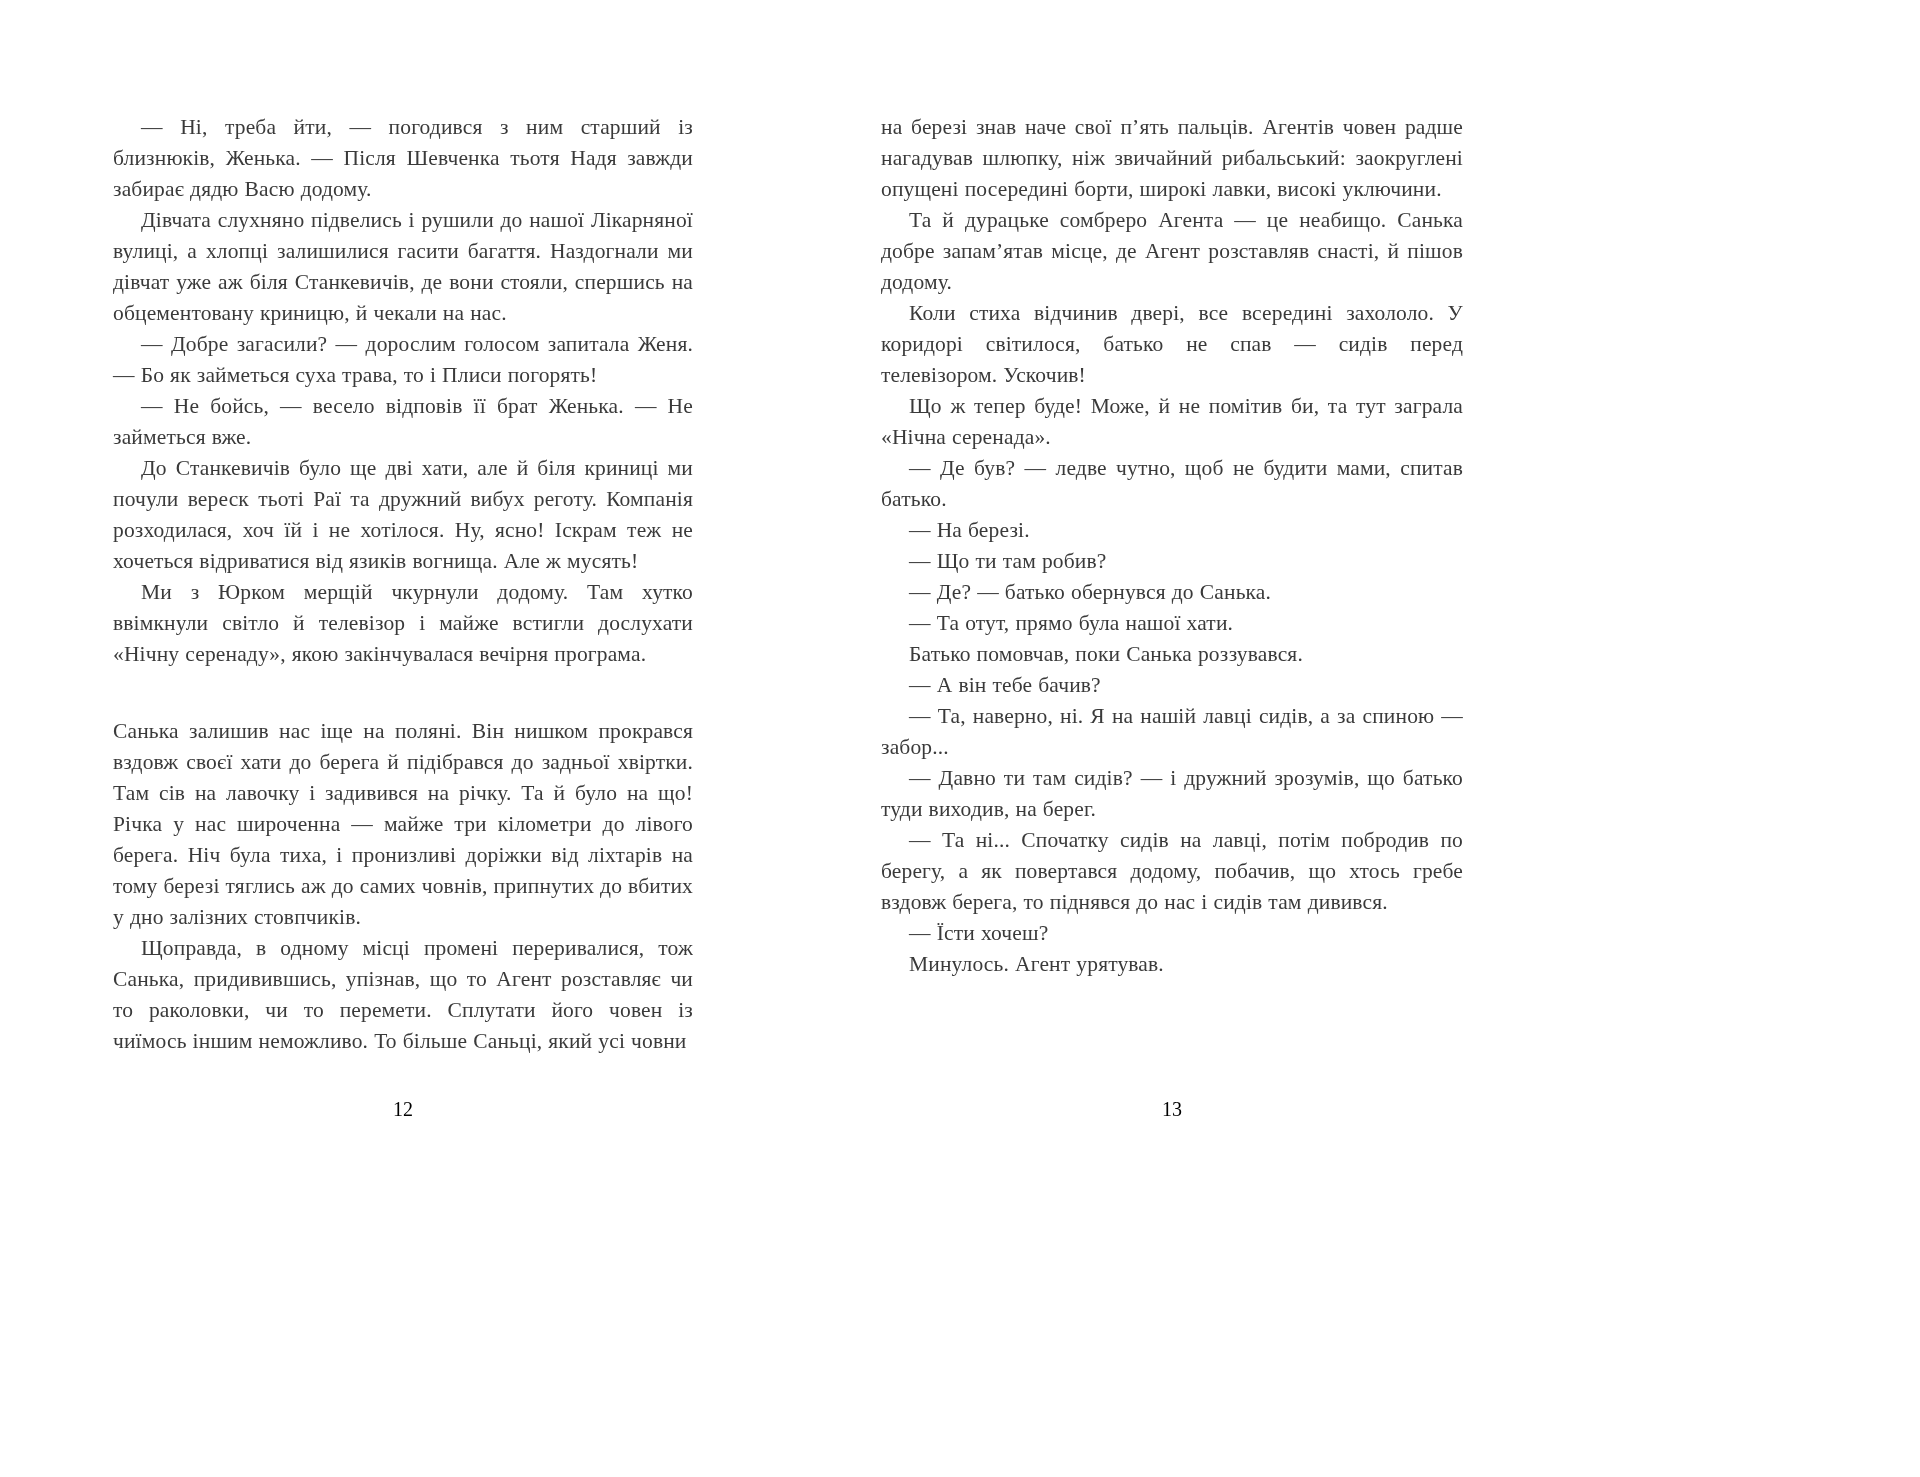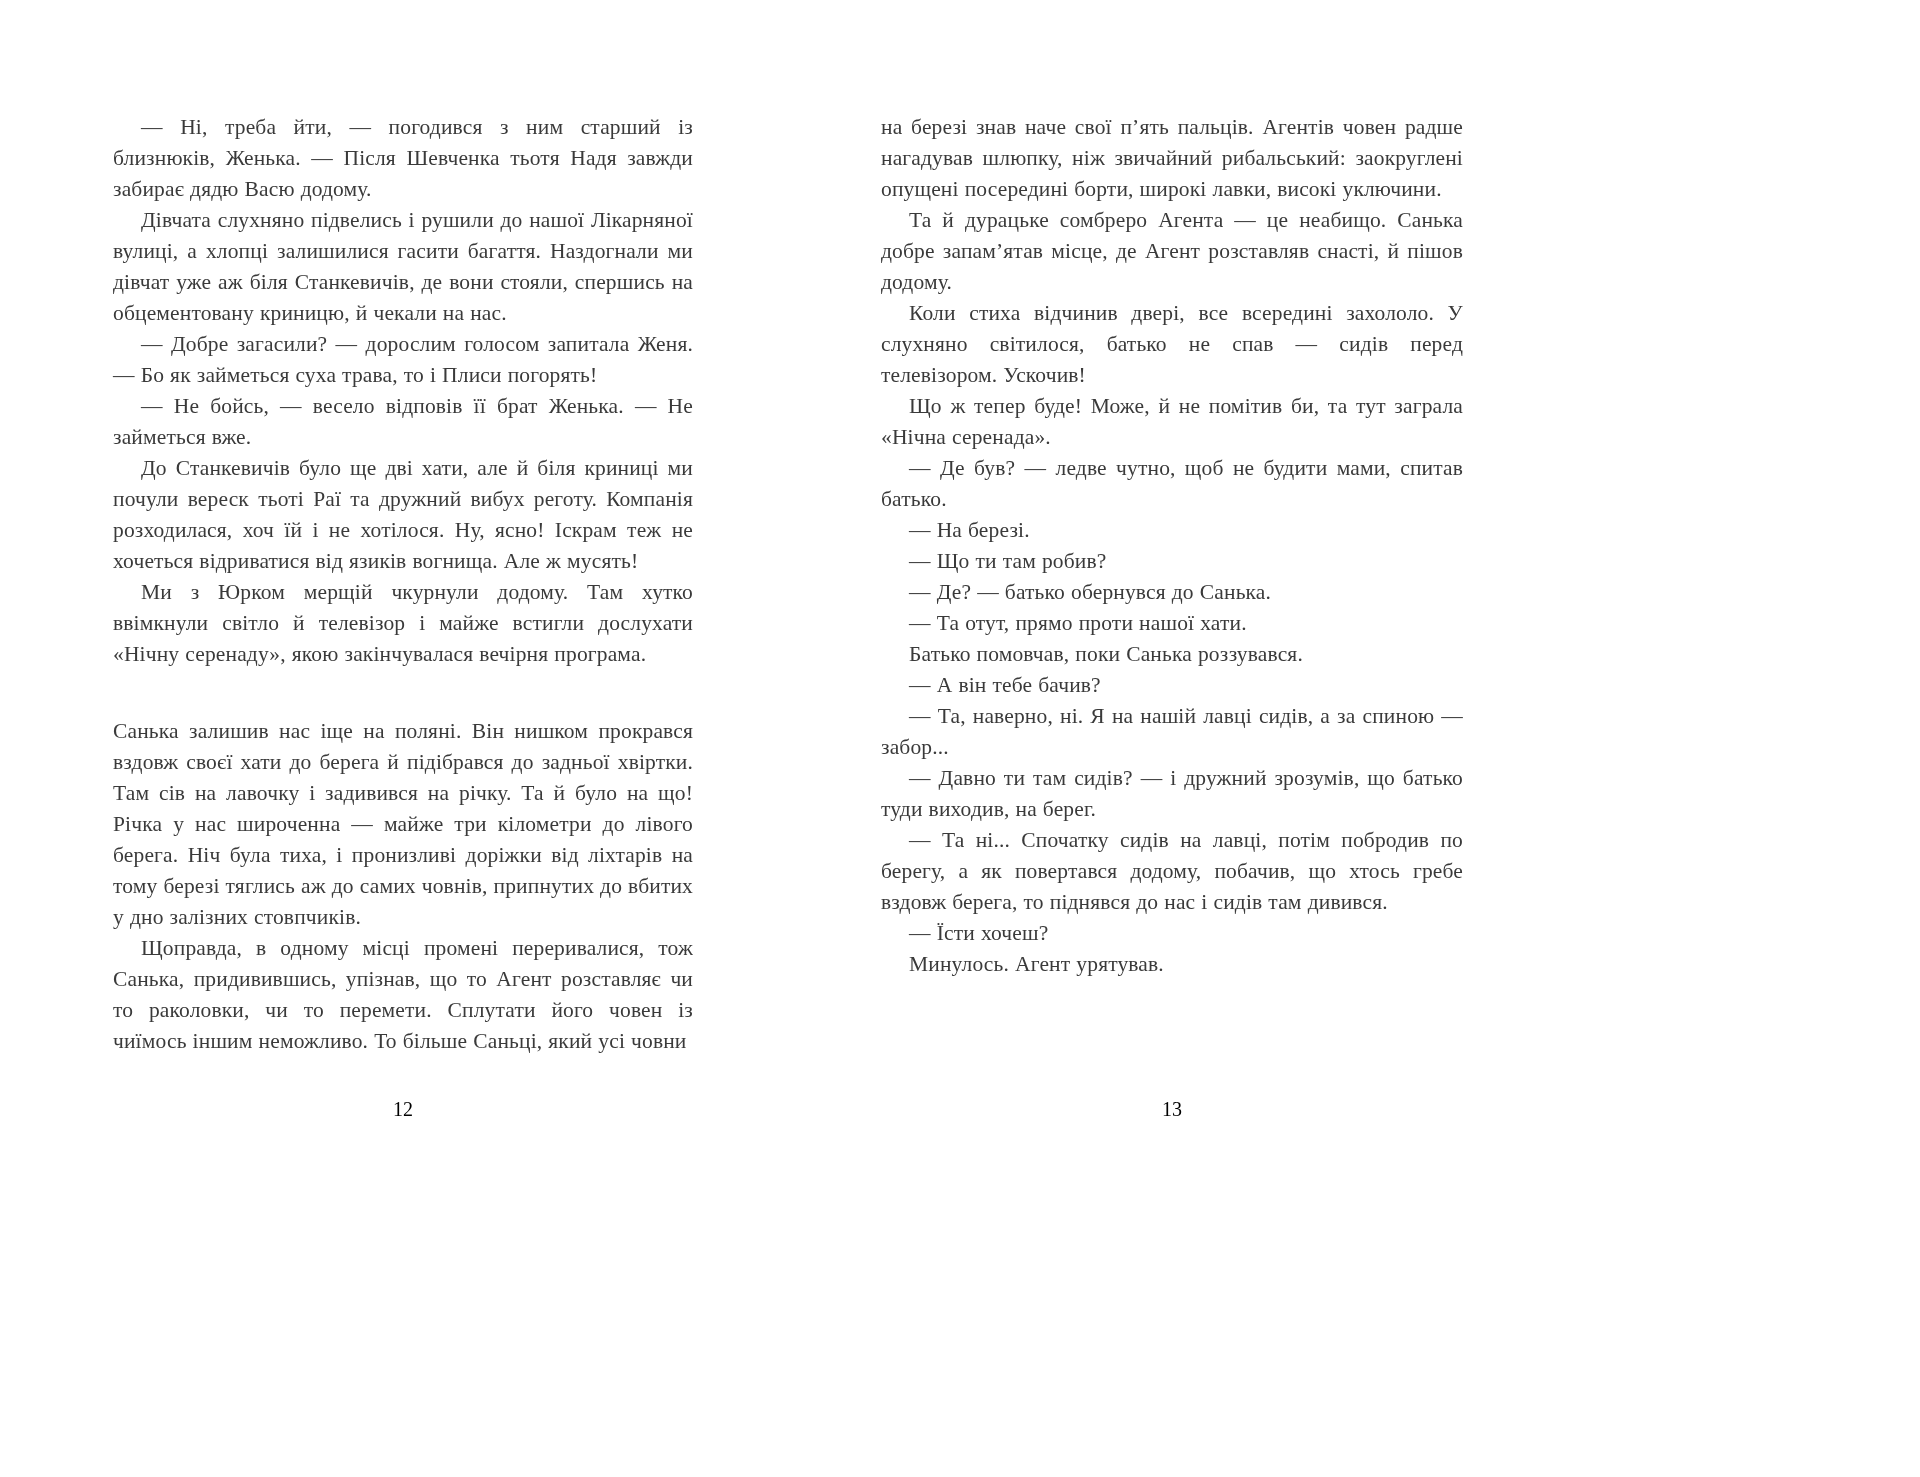--- a/index.html
+++ b/index.html
@@ -61,27 +61,27 @@
     <p class="par">До Станкевичів було ще дві хати, але й біля криниці ми почули вереск тьоті Раї та дружний вибух реготу. Компанія розходилася, хоч їй і не хотілося. Ну, ясно! Іскрам теж не хочеться відриватися від язиків вогнища. Але ж мусять!</p>
     <p class="par">Ми з Юрком мерщій чкурнули додому. Там хутко ввімкнули світло й телевізор і майже встигли дослухати «Нічну серенаду», якою закінчувалася вечірня програма.</p>
     <p class="par no-indent section-start">Санька залишив нас іще на поляні. Він нишком прокрався вздовж своєї хати до берега й підібрався до задньої хвіртки. Там сів на лавочку і задивився на річку. Та й було на що! Річка у нас широченна — майже три кілометри до лівого берега. Ніч була тиха, і пронизливі доріжки від ліхтарів на тому березі тяглись аж до самих човнів, припнутих до вбитих у дно залізних стовпчиків.</p>
     <p class="par">Щоправда, в одному місці промені переривалися, тож Санька, придивившись, упізнав, що то Агент розставляє чи то раколовки, чи то перемети. Сплутати його човен із чиїмось іншим неможливо. То більше Саньці, який усі човни</p>
     <div class="page-number">12</div>
   </div>
 
   <div class="page page--right">
     <p class="par no-indent">на березі знав наче свої п’ять пальців. Агентів човен радше нагадував шлюпку, ніж звичайний рибальський: заокруглені опущені посередині борти, широкі лавки, високі уключини.</p>
     <p class="par">Та й дурацьке сомбреро Агента — це неабищо. Санька добре запам’ятав місце, де Агент розставляв снасті, й пішов додому.</p>
-    <p class="par">Коли стиха відчинив двері, все всередині захололо. У слухняно світилося, батько не спав — сидів перед телевізором. Ускочив!</p>
+    <p class="par">Коли стиха відчинив двері, все всередині захололо. У коридорі світилося, батько не спав — сидів перед телевізором. Ускочив!</p>
     <p class="par">Що ж тепер буде! Може, й не помітив би, та тут заграла «Нічна серенада».</p>
     <p class="par">— Де був? — ледве чутно, щоб не будити мами, спитав батько.</p>
     <p class="par">— На березі.</p>
     <p class="par">— Що ти там робив?</p>
     <p class="par">— Де? — батько обернувся до Санька.</p>
-    <p class="par">— Та отут, прямо проти нашої хати.</p>
+    <p class="par">— Та отут, прямо була нашої хати.</p>
     <p class="par">Батько помовчав, поки Санька роззувався.</p>
     <p class="par">— А він тебе бачив?</p>
     <p class="par">— Та, наверно, ні. Я на нашій лавці сидів, а за спиною — забор...</p>
     <p class="par">— Давно ти там сидів? — і дружний зрозумів, що батько туди виходив, на берег.</p>
     <p class="par">— Та ні... Спочатку сидів на лавці, потім побродив по берегу, а як повертався додому, побачив, що хтось гребе вздовж берега, то піднявся до нас і сидів там дивився.</p>
     <p class="par">— Їсти хочеш?</p>
     <p class="par">Минулось. Агент урятував.</p>
     <div class="page-number">13</div>
   </div>
 

